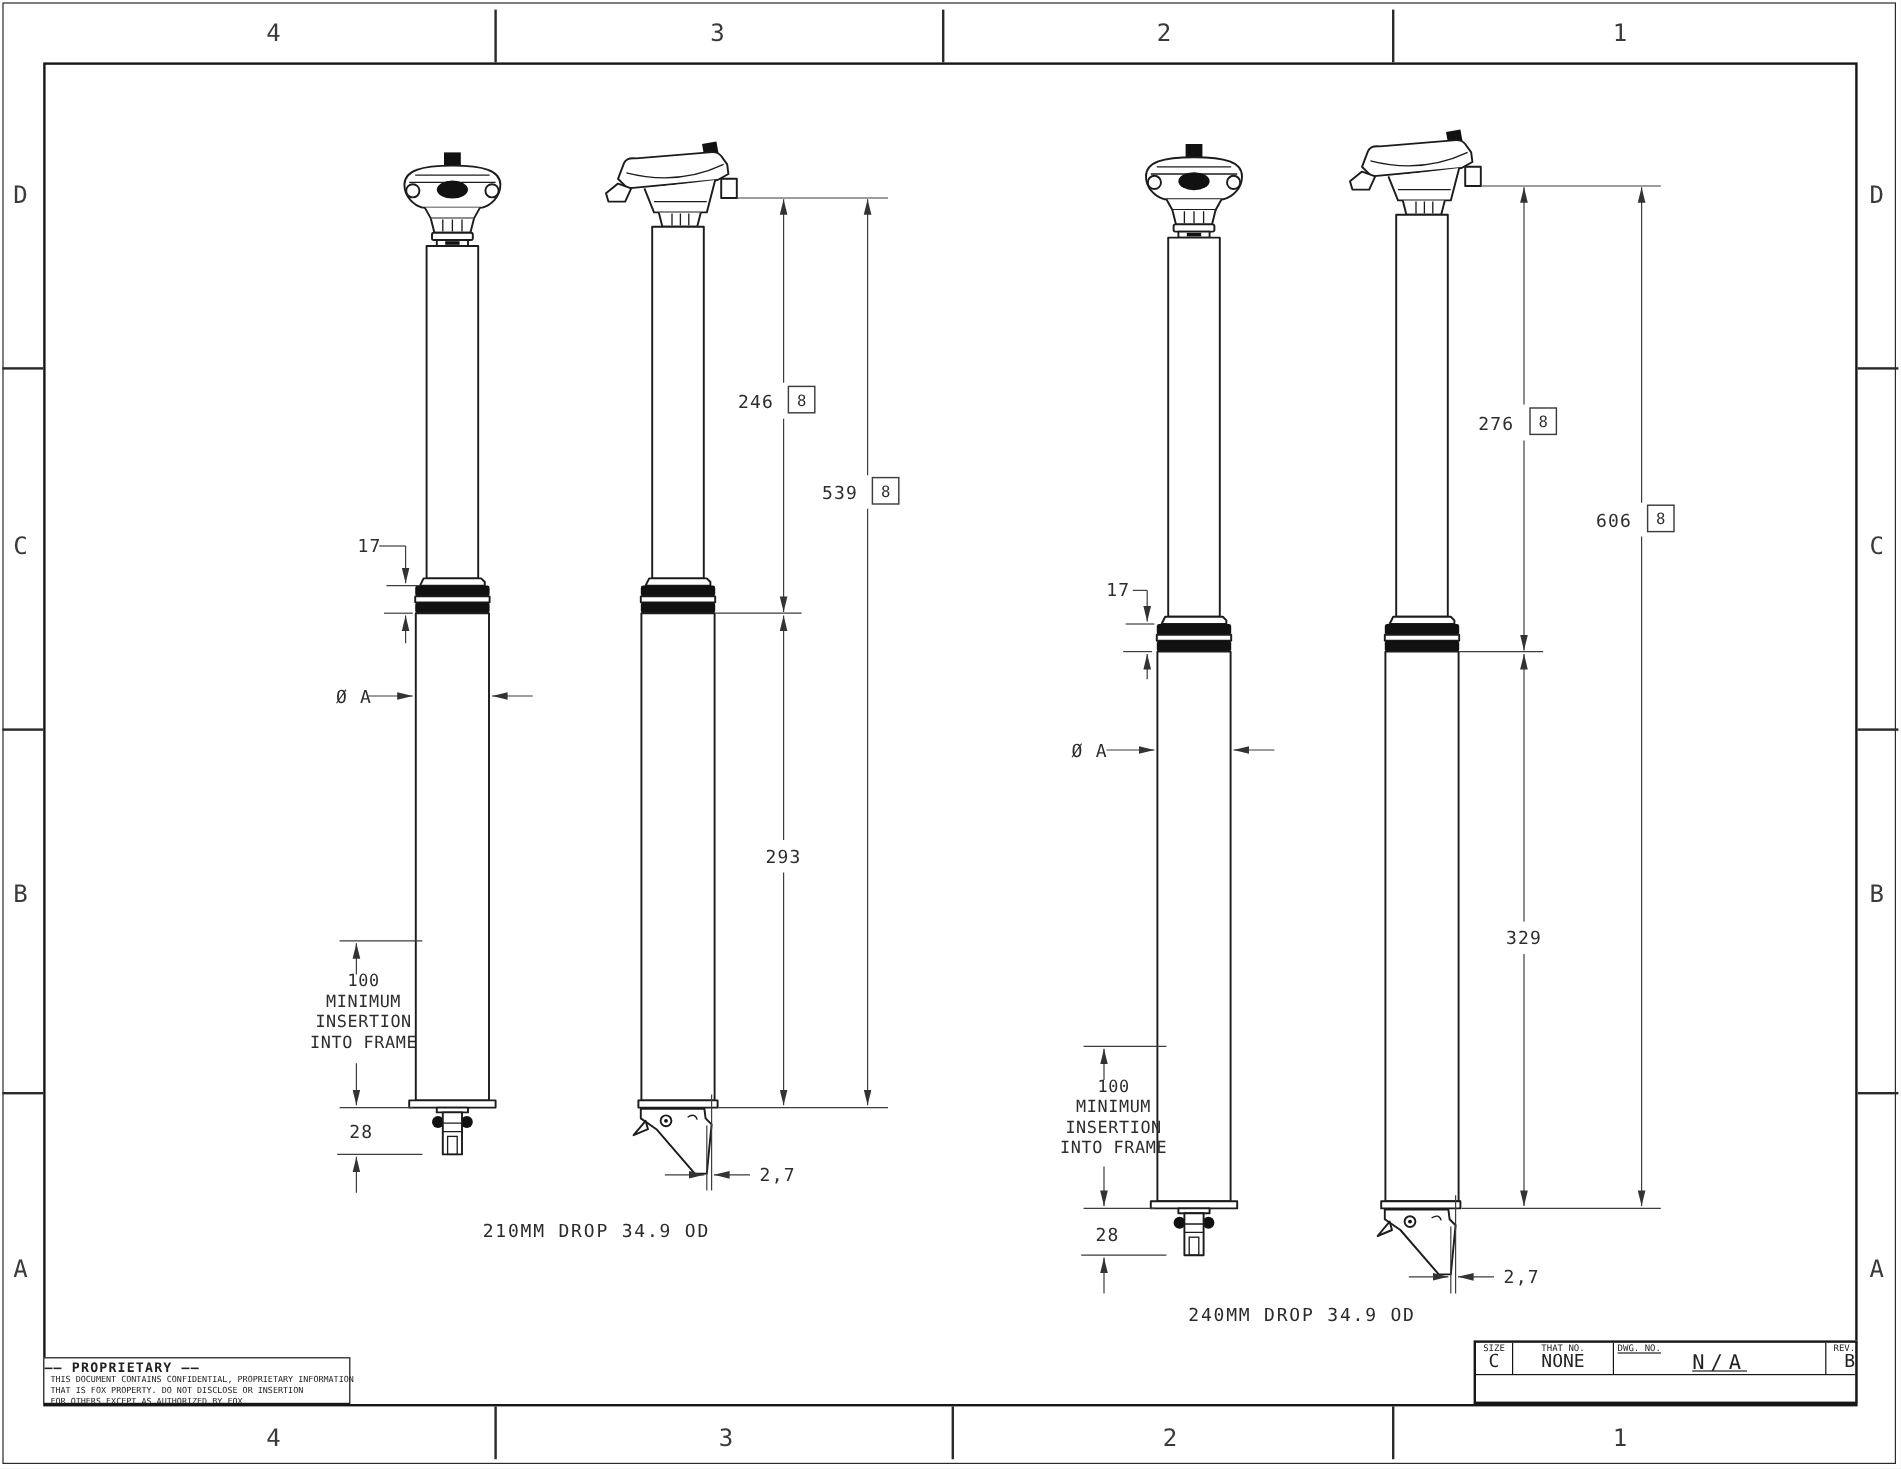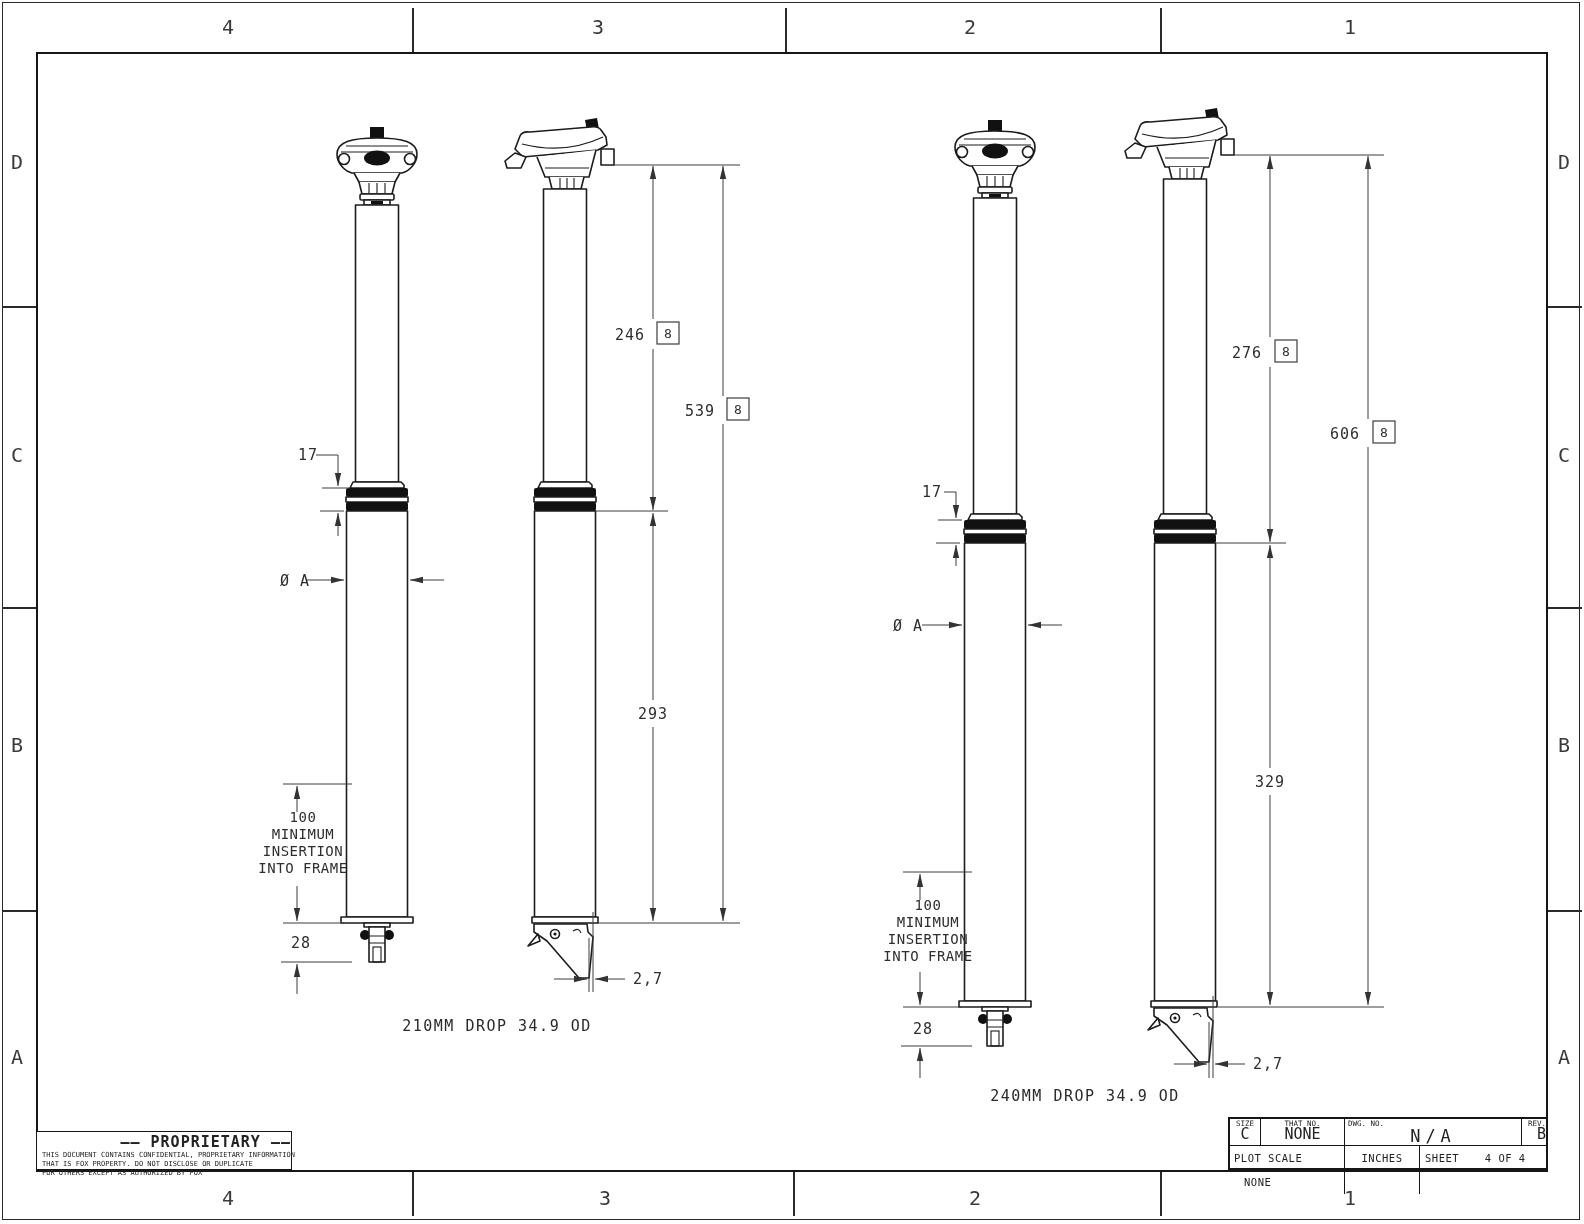--- a/index.html
+++ b/index.html
@@ -14,34 +14,34 @@
   .ol{fill:#ffffff;stroke:#1c1c1c;stroke-width:1.6;stroke-linejoin:round;}
   .ln{fill:none;stroke:#1c1c1c;stroke-width:1.1;}
   .dim{stroke:#3d3d3d;stroke-width:1;fill:none;}
   text.d{font-family:"DejaVu Sans Mono",monospace;font-size:15px;letter-spacing:1px;fill:#2e2e2e;}
   text.s{font-family:"DejaVu Sans Mono",monospace;font-size:14px;letter-spacing:0.5px;fill:#2e2e2e;}
   text.c{font-family:"DejaVu Sans Mono",monospace;font-size:15px;letter-spacing:1.5px;fill:#2a2a2a;}
   text.bx{font-family:"DejaVu Sans Mono",monospace;font-size:13px;fill:#2e2e2e;}
   rect.box{fill:#fff;stroke:#3d3d3d;stroke-width:1.2;}
   
   .prop{position:absolute;left:36px;top:1131px;width:256px;height:39px;border:1.5px solid #161616;box-sizing:border-box;background:#fff;}
-  .prop .pt{text-align:right;font-size:15px;font-weight:bold;letter-spacing:1px;margin-top:1px;}
+  .prop .pt{text-align:left;font-size:11px;font-weight:bold;letter-spacing:1px;margin-top:1px;}
   .prop .pl{font-size:7px;font-weight:normal;letter-spacing:0;padding-left:5px;line-height:9px;white-space:nowrap;}
   
   .tb{position:absolute;left:1228px;top:1117px;width:320px;height:53px;border:2px solid #161616;box-sizing:border-box;background:#fff;display:flex;flex-direction:column;}
   .tb .row{display:flex;box-sizing:border-box;}
   .tb .r1{height:27px;border-bottom:1.5px solid #161616;}
   .tb .r2{flex:1;}
   .tb .cell{box-sizing:border-box;border-right:1.5px solid #161616;position:relative;overflow:hidden;}
   .tb .cell:last-child{border-right:none;}
   .tb .lab{font-size:7.5px;color:#222;white-space:nowrap;}
   .tb .val{white-space:nowrap;}
   .c-size{width:31px;text-align:center;}
   .c-cage{width:84px;text-align:center;}
-  .c-dwg{width:177px;}
+  .c-dwg{width:177px;text-decoration:underline;}
   .c-rev{flex:1;text-align:right;}
   .c-plot{width:115px;}
   .c-inch{width:75px;text-align:center;}
   .c-sheet{flex:1;}
   .v-big{font-size:15px;line-height:13px;}
   .v-dwg{font-size:17px;letter-spacing:5px;text-align:center;margin-top:-2px;}
   .r2t{font-size:10.5px;line-height:24px;letter-spacing:0.5px;white-space:nowrap;}
 </style>
 </head>
 <body>
@@ -280,21 +280,21 @@
       <text class="s" x="928" y="961" text-anchor="middle">INTO FRAME</text>
       <text class="d" x="923" y="1034" text-anchor="middle">28</text>
       <text class="d" x="1253" y="1069" text-anchor="start">2,7</text>
       <text class="c" x="1085" y="1101" text-anchor="middle">240MM DROP  34.9 OD</text>
     </g>
   </svg>
 
   <div class="prop">
     <div class="pt">—— PROPRIETARY ——</div>
     <div class="pl">THIS DOCUMENT CONTAINS CONFIDENTIAL, PROPRIETARY INFORMATION</div>
-    <div class="pl">THAT IS FOX PROPERTY.  DO NOT DISCLOSE OR DUPLICATE</div>
+    <div class="pl">THAT IS FOX PROPERTY.  DO NOT DISCLOSE OR INSERTION</div>
     <div class="pl">FOR OTHERS EXCEPT AS AUTHORIZED BY FOX</div>
   </div>
 
   <div class="tb">
     <div class="row r1">
       <div class="cell c-size">
         <div class="lab">SIZE</div>
         <div class="val v-big">C</div>
       </div>
       <div class="cell c-cage">
@@ -303,28 +303,15 @@
       </div>
       <div class="cell c-dwg">
         <div class="lab" style="padding-left:3px">DWG. NO.</div>
         <div class="val v-dwg">N/A</div>
       </div>
       <div class="cell c-rev">
         <div class="lab">REV.</div>
         <div class="val v-big">B</div>
       </div>
     </div>
-    <div class="row r2">
-      <div class="cell c-plot">
-        <span class="r2t" style="padding-left:4px">PLOT SCALE</span>
-        <span class="r2t" style="padding-left:14px">NONE</span>
-      </div>
-      <div class="cell c-inch">
-        <span class="r2t">INCHES</span>
-      </div>
-      <div class="cell c-sheet">
-        <span class="r2t" style="padding-left:5px">SHEET</span>
-        <span class="r2t" style="padding-left:16px">4 OF 4</span>
-      </div>
-    </div>
   </div>
 
 </div>
 
 </body></html>

